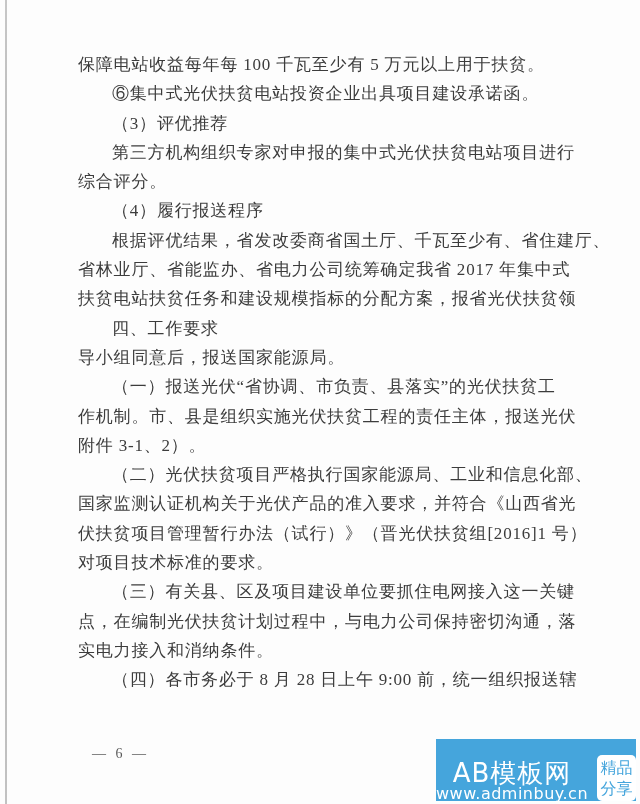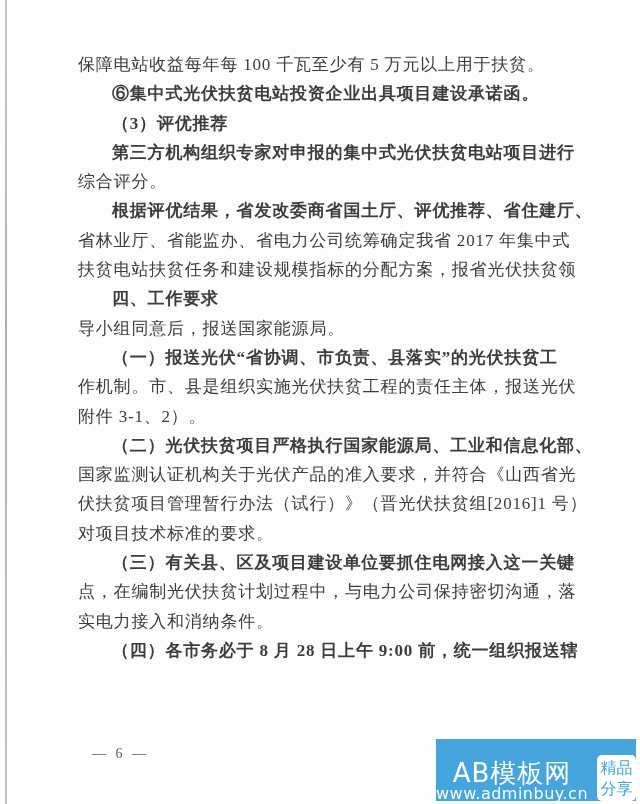--- a/index.html
+++ b/index.html
@@ -14,21 +14,21 @@
     position:absolute;left:5px;top:0;width:2px;height:100%;
     background:linear-gradient(to bottom,#c7c7c7,#b0b0b0 40%,#c2c2c2);
   }
   .text-block{
     position:absolute;left:78px;top:50px;width:488px;
     font-size:17px;line-height:29.3px;letter-spacing:0.8px;
     color:#3c3c3c;
     white-space:nowrap;
   }
   .line{height:29.3px;}
-  .line.indent{padding-left:34px;font-weight:bold;}
+  .line.indent{padding-left:34px;}
   .page-number{
     position:absolute;left:92px;top:746px;
     font-size:14px;letter-spacing:3px;color:#5a5a5a;
   }
   .watermark{
     position:absolute;left:436px;top:739px;width:200px;height:62px;
     background:#45a5dc;
     display:flex;align-items:flex-end;justify-content:center;gap:9px;
     font-family:"DejaVu Sans","Liberation Sans",sans-serif;
   }
@@ -46,21 +46,22 @@
 
 <div class="page">
   <div class="scan-line"></div>
 
   <div class="text-block">
     <div class="line">保障电站收益每年每 100 千瓦至少有 5 万元以上用于扶贫。</div>
     <div class="line indent">⑥集中式光伏扶贫电站投资企业出具项目建设承诺函。</div>
     <div class="line indent">（3）评优推荐</div>
     <div class="line indent">第三方机构组织专家对申报的集中式光伏扶贫电站项目进行</div>
     <div class="line">综合评分。</div>
-    <div class="line indent">根据评优结果，省发改委商省国土厅、评优推荐、省住建厅、</div>
+    <div class="line indent">（4）履行报送程序</div>
+    <div class="line indent">根据评优结果，省发改委商省国土厅、千瓦至少有、省住建厅、</div>
     <div class="line">省林业厅、省能监办、省电力公司统筹确定我省 2017 年集中式</div>
     <div class="line">扶贫电站扶贫任务和建设规模指标的分配方案，报省光伏扶贫领</div>
     <div class="line indent">四、工作要求</div>
     <div class="line">导小组同意后，报送国家能源局。</div>
     <div class="line indent">（一）报送光伏“省协调、市负责、县落实”的光伏扶贫工</div>
     <div class="line">作机制。市、县是组织实施光伏扶贫工程的责任主体，报送光伏</div>
     <div class="line">附件 3-1、2）。</div>
     <div class="line indent">（二）光伏扶贫项目严格执行国家能源局、工业和信息化部、</div>
     <div class="line">国家监测认证机构关于光伏产品的准入要求，并符合《山西省光</div>
     <div class="line">伏扶贫项目管理暂行办法（试行）》（晋光伏扶贫组[2016]1 号）</div>

